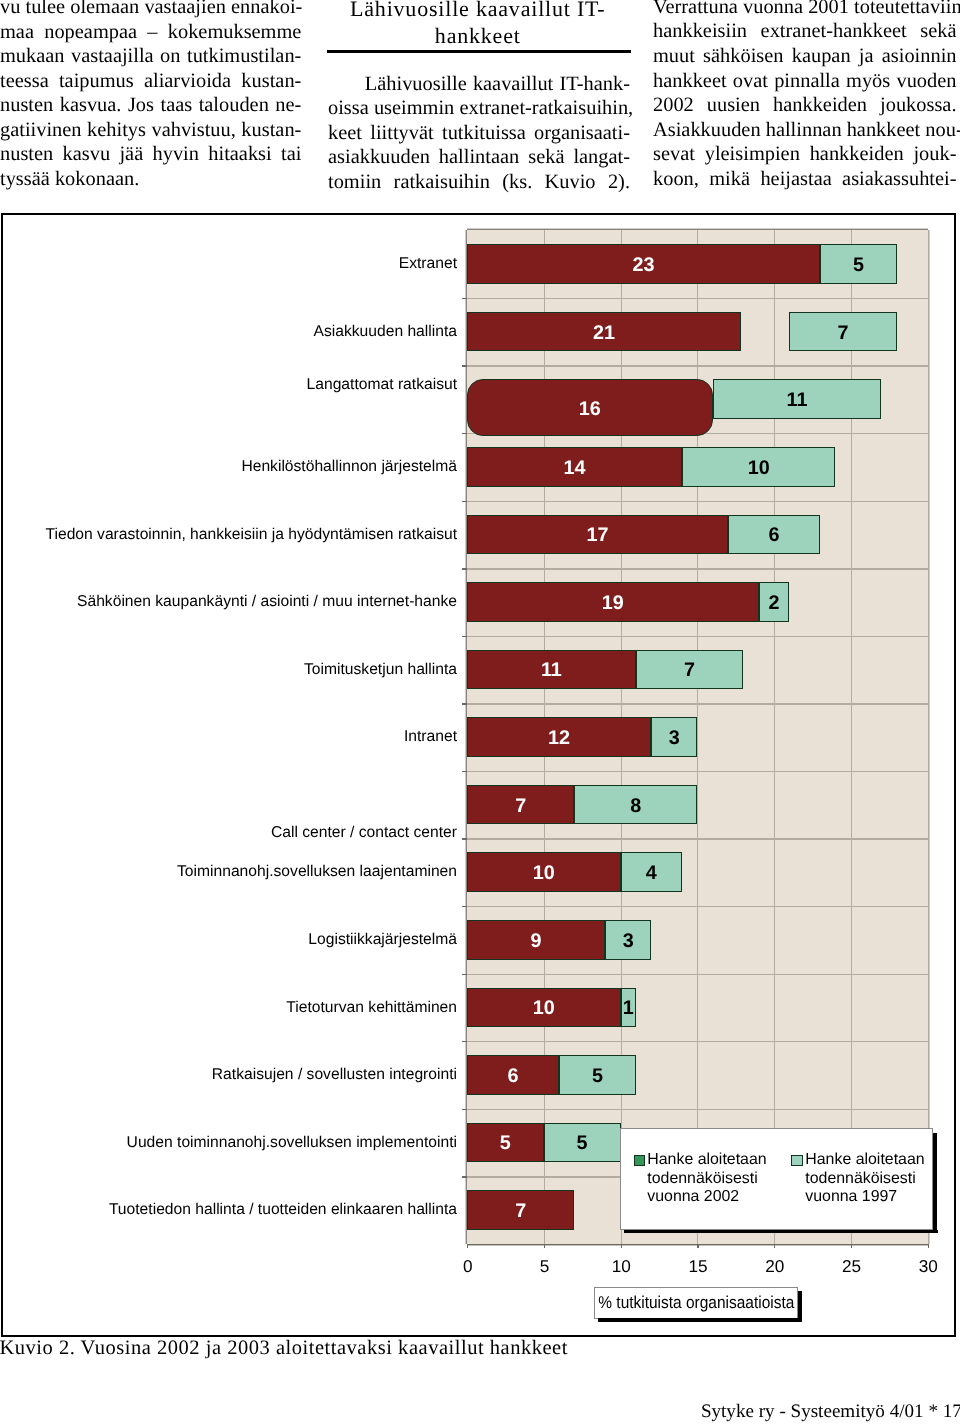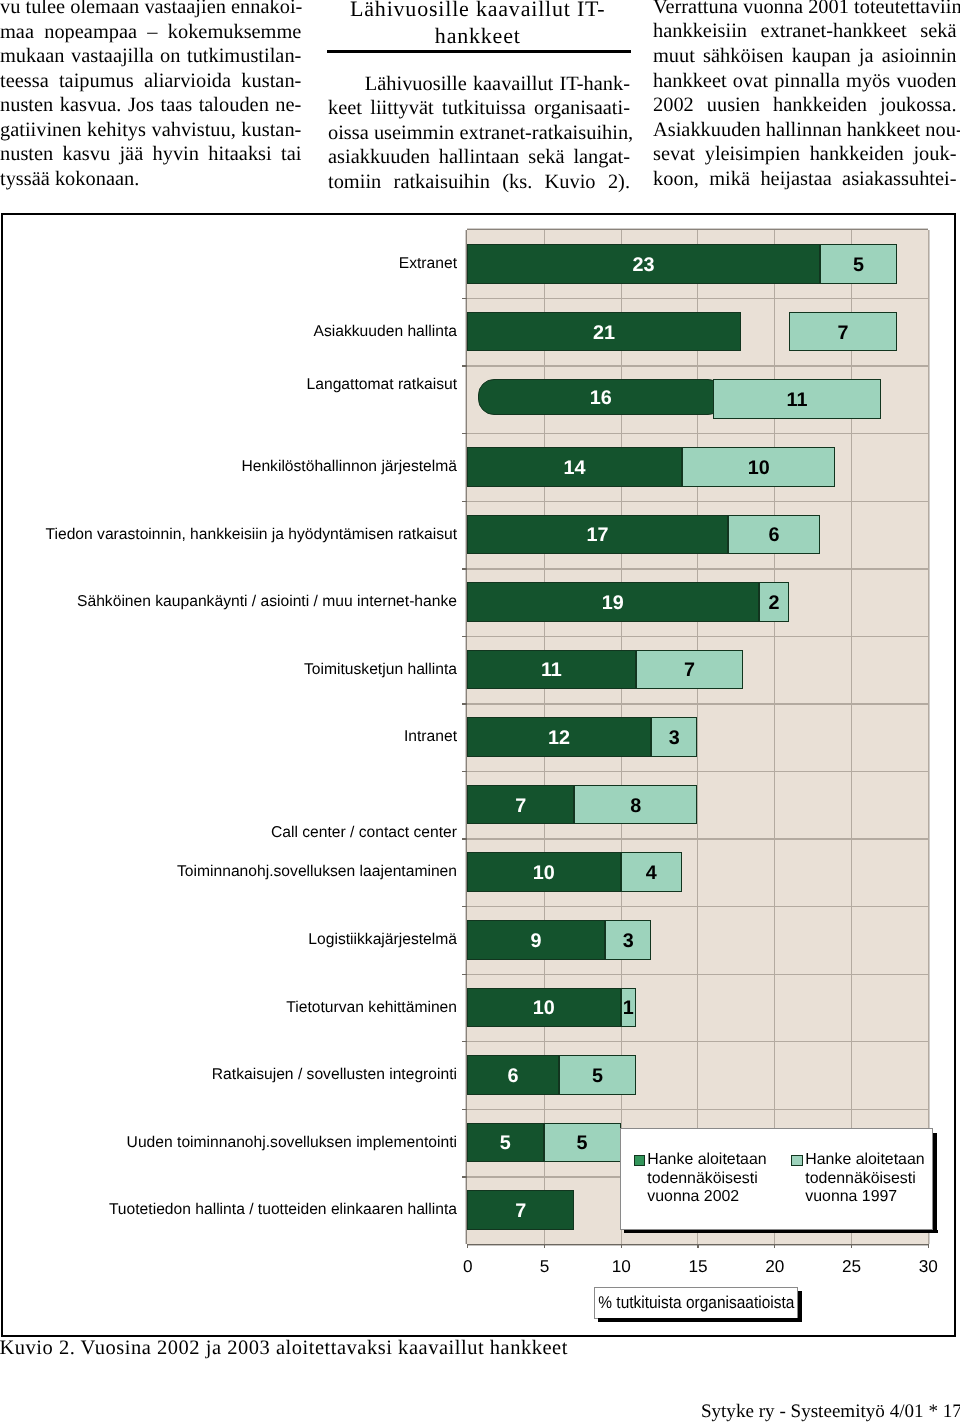--- a/index.html
+++ b/index.html
@@ -29,21 +29,21 @@
         box-shadow:-1.4px 0 0 0 #8a837b, 0 1.4px 0 0 #6c6760, 1.4px 0 0 0 #8a837b, 0 -1.4px 0 0 #8a837b;}
 
   .vgrid{position:absolute;top:0;bottom:0;width:1px;background:#b3aaa0;}
   .hgrid{position:absolute;left:0;right:0;height:1.4px;background:#b3aaa0;}
   .tick{position:absolute;left:-5.5px;width:5.5px;height:1.4px;background:#6c6760;}
   .xtick{position:absolute;bottom:-4px;width:1.4px;height:4px;background:#6c6760;}
 
   .bar{position:absolute;box-sizing:border-box;border:1.5px solid #12351f;
        font-family:"Liberation Sans",sans-serif;font-weight:bold;font-size:19.8px;
        display:flex;align-items:center;justify-content:center;line-height:1;padding-top:3.6px;}
-  .bar.s1{background:#14532d;color:#ffffff;}
+  .bar.s1{background:#7f1d1d;color:#ffffff;}
   .bar.s2{background:#9DD3BC;color:#000000;}
 
   .catlabel{position:absolute;right:0;font-family:"Liberation Sans",sans-serif;font-size:15.65px;color:#000;
             text-align:right;white-space:nowrap;line-height:1;}
   .xlabel{position:absolute;font-family:"Liberation Sans",sans-serif;font-size:17.2px;color:#000;
           text-align:center;line-height:1;}
 
   
   .legend{position:absolute;left:620px;top:1128.3px;width:313.3px;height:102px;background:#fff;border:1.1px solid #8a8a8a;box-sizing:border-box;}
   .legend .shadow{position:absolute;left:3.3px;top:100.5px;width:313.3px;height:3.4px;background:#000;}
@@ -67,21 +67,21 @@
 
 <div class="page">
 
   <div class="col" id="col1"><div class="ln">vu tulee olemaan vastaajien ennakoi-</div><div class="ln">maa nopeampaa – kokemuksemme</div><div class="ln">mukaan vastaajilla on tutkimustilan-</div><div class="ln">teessa taipumus aliarvioida kustan-</div><div class="ln">nusten kasvua. Jos taas talouden ne-</div><div class="ln">gatiivinen kehitys vahvistuu, kustan-</div><div class="ln">nusten kasvu jää hyvin hitaaksi tai</div><div class="ln last">tyssää kokonaan.</div></div>
 
   <div class="sec-head">
       <div>Lähivuosille kaavaillut IT-</div>
       <div>hankkeet</div>
     </div>
   <div class="sec-rule"></div>
-  <div class="col" id="col2"><div class="ln">      Lähivuosille kaavaillut IT-hank-</div><div class="ln">keet liittyvät tutkituissa organisaati-</div><div class="ln">oissa useimmin extranet-ratkaisuihin,</div><div class="ln">asiakkuuden hallintaan sekä langat-</div><div class="ln">tomiin ratkaisuihin (ks. Kuvio 2).</div></div>
+  <div class="col" id="col2"><div class="ln">      Lähivuosille kaavaillut IT-hank-</div><div class="ln">oissa useimmin extranet-ratkaisuihin,</div><div class="ln">keet liittyvät tutkituissa organisaati-</div><div class="ln">asiakkuuden hallintaan sekä langat-</div><div class="ln">tomiin ratkaisuihin (ks. Kuvio 2).</div></div>
 
   <div class="col" id="col3"><div class="ln">Verrattuna vuonna 2001 toteutettaviin</div><div class="ln">hankkeisiin extranet-hankkeet sekä</div><div class="ln">muut sähköisen kaupan ja asioinnin</div><div class="ln">hankkeet ovat pinnalla myös vuoden</div><div class="ln">2002 uusien hankkeiden joukossa.</div><div class="ln">Asiakkuuden hallinnan hankkeet nou-</div><div class="ln">sevat yleisimpien hankkeiden jouk-</div><div class="ln">koon, mikä heijastaa asiakassuhtei-</div></div>
 
   <div class="figure"></div>
 
   <div class="plot" id="plot">
       <div class="vgrid" style="left: 76.75px;"></div>
       <div class="vgrid" style="left: 153.5px;"></div>
       <div class="vgrid" style="left: 230.25px;"></div>
       <div class="vgrid" style="left: 307px;"></div>
@@ -130,21 +130,21 @@
       <div class="xlabel" style="left: 673.05px; top: 1258.1px; width: 50px;">15</div>
       <div class="xlabel" style="left: 749.8px; top: 1258.1px; width: 50px;">20</div>
       <div class="xlabel" style="left: 826.55px; top: 1258.1px; width: 50px;">25</div>
       <div class="xlabel" style="left: 903.3px; top: 1258.1px; width: 50px;">30</div>
       <div class="bar s1" style="left: 467px; top: 244.283px; width: 353.05px; height: 39.6px;">23</div>
       <div class="bar s2" style="left: 820.05px; top: 244.283px; width: 76.75px; height: 39.6px;">5</div>
       <div class="catlabel" style="top: 256.383px; right: 503px;">Extranet</div>
       <div class="bar s1" style="left: 467px; top: 311.85px; width: 274px; height: 39.6px;">21</div>
       <div class="bar s2" style="left: 789.35px; top: 311.85px; width: 107.45px; height: 39.6px;">7</div>
       <div class="catlabel" style="top: 323.95px; right: 503px;">Asiakkuuden hallinta</div>
-      <div class="bar s1" style="left: 478px; top: 379.417px; width: 245.6px; height: 36px; border-radius: 16px;">16</div>
+      <div class="bar s1" style="left: 467px; top: 379.417px; width: 245.6px; height: 57px; border-radius: 16px;">16</div>
       <div class="bar s2" style="left: 712.6px; top: 379.417px; width: 168.85px; height: 39.6px;">11</div>
       <div class="catlabel" style="top: 377px; right: 503px;">Langattomat ratkaisut</div>
       <div class="bar s1" style="left: 467px; top: 446.983px; width: 214.9px; height: 39.6px;">14</div>
       <div class="bar s2" style="left: 681.9px; top: 446.983px; width: 153.5px; height: 39.6px;">10</div>
       <div class="catlabel" style="top: 459.083px; right: 503px;">Henkilöstöhallinnon järjestelmä</div>
       <div class="bar s1" style="left: 467px; top: 514.55px; width: 260.95px; height: 39.6px;">17</div>
       <div class="bar s2" style="left: 727.95px; top: 514.55px; width: 92.1px; height: 39.6px;">6</div>
       <div class="catlabel" style="top: 526.65px; right: 503px;">Tiedon varastoinnin, hankkeisiin ja hyödyntämisen ratkaisut</div>
       <div class="bar s1" style="left: 467px; top: 582.117px; width: 291.65px; height: 39.6px;">19</div>
       <div class="bar s2" style="left: 758.65px; top: 582.117px; width: 30.7px; height: 39.6px;">2</div>

